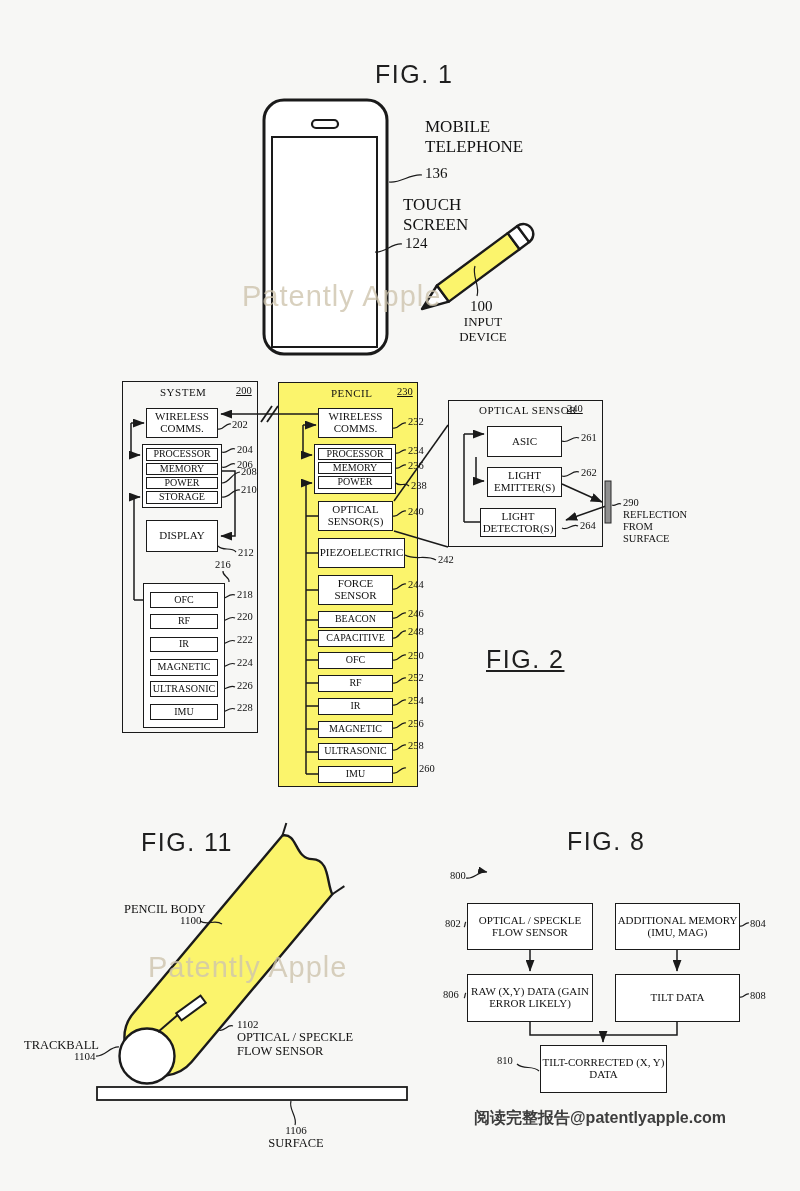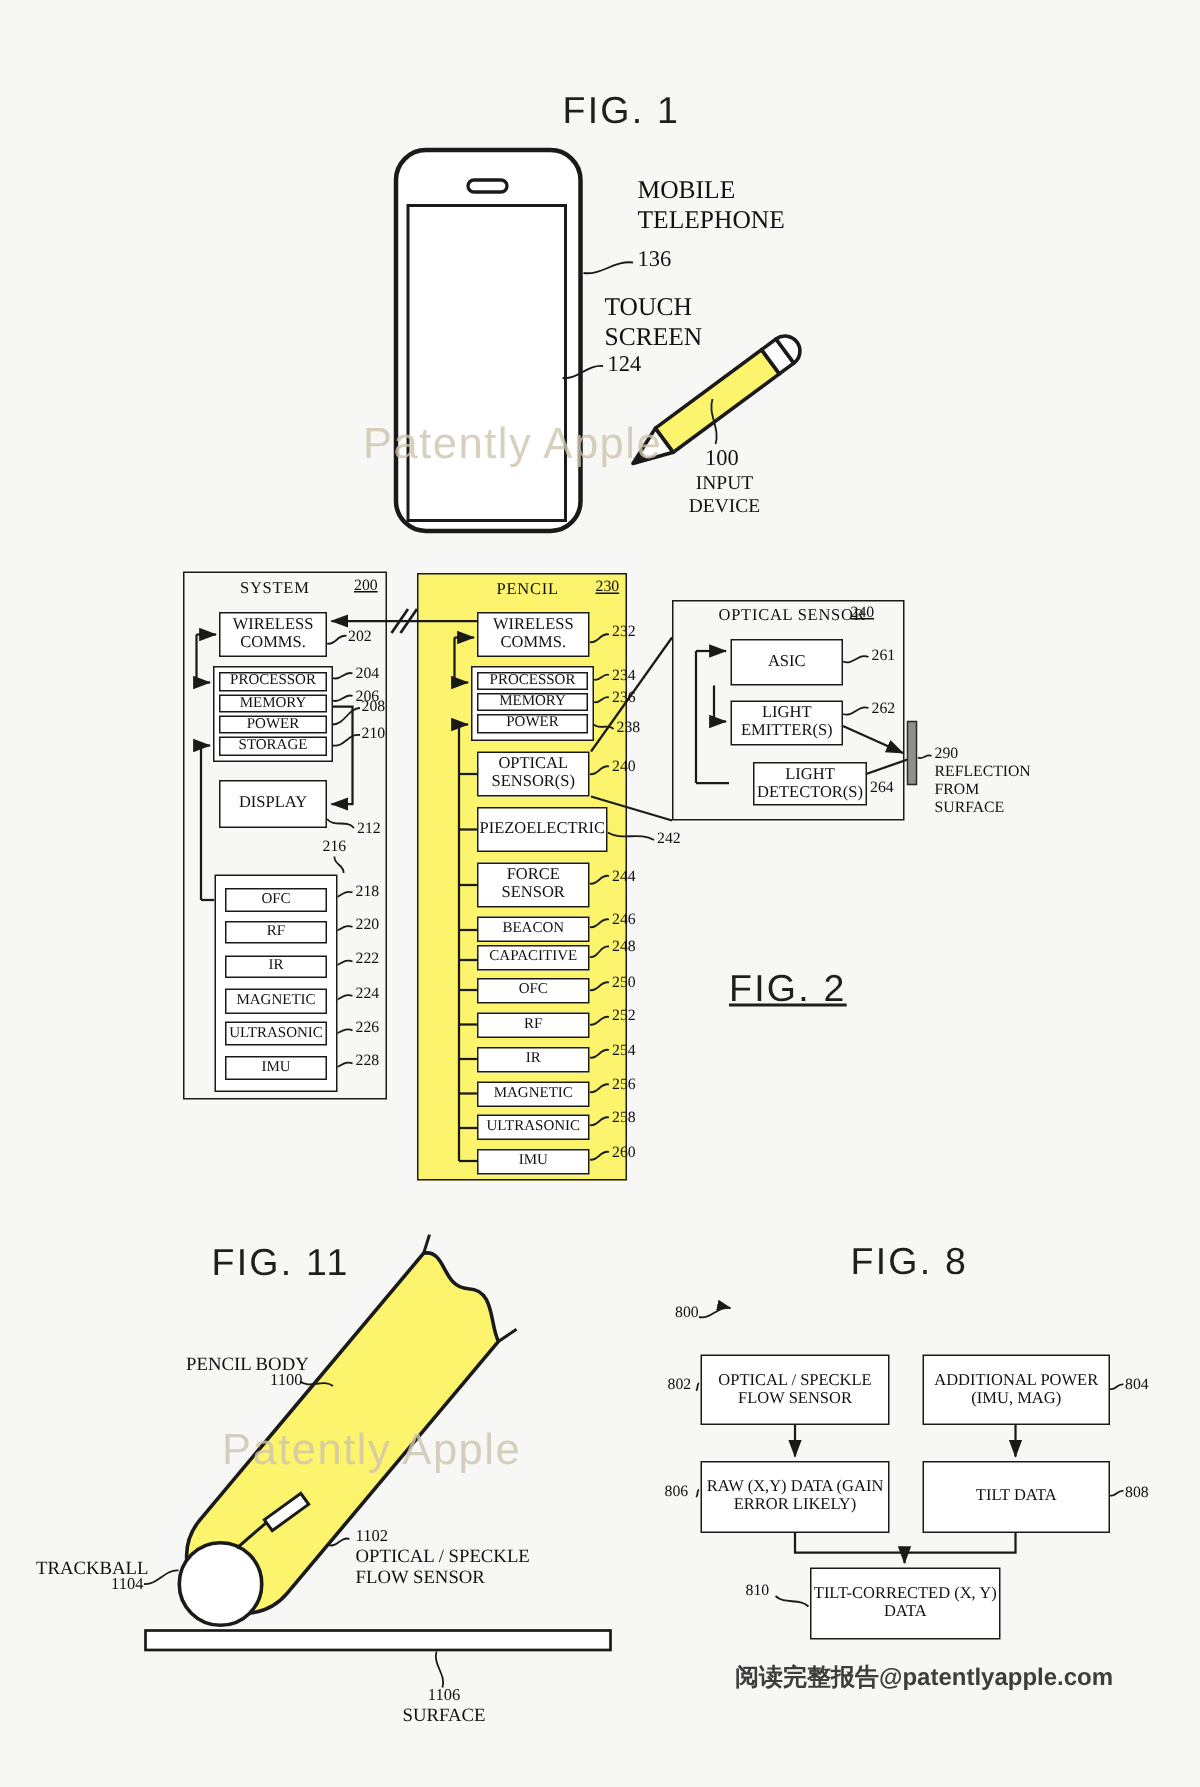--- a/index.html
+++ b/index.html
@@ -18,21 +18,21 @@
   .ref{position:absolute;z-index:4;font-size:10.5px;white-space:nowrap;}
   .ref.u{text-decoration:underline;}
   .ref-lg{position:absolute;z-index:4;font-size:15px;white-space:nowrap;}
   .dtitle{position:absolute;z-index:4;font-size:11px;letter-spacing:.5px;white-space:nowrap;}
   .figtitle{position:absolute;z-index:4;font-family:"Liberation Sans",sans-serif;
             font-size:25px;letter-spacing:1.5px;color:#1f1f1f;white-space:nowrap;}
   .biglabel{position:absolute;z-index:4;font-size:17px;line-height:1.18;}
   .lbl{position:absolute;z-index:4;font-size:12.5px;line-height:1.15;}
   .watermark{position:absolute;z-index:5;font-family:"Liberation Sans",sans-serif;
              font-size:29px;letter-spacing:1px;color:#cfc5ae;opacity:.8;white-space:nowrap;}
-  #footer-note{position:absolute;left:490px;top:1108px;z-index:4;
+  #footer-note{position:absolute;left:474px;top:1108px;z-index:4;
                font-family:"Liberation Sans",sans-serif;font-size:16px;font-weight:600;color:#3d3d3d;text-align:center;}
   .center{text-align:center;}
 </style>
 </head>
 <body>
 
 <div id="stage">
 
 
   <svg id="diagram-svg" width="800" height="1191" viewBox="0 0 800 1191">
@@ -238,28 +238,28 @@
   <div class="ref" style="left:408px;top:506px;">240</div>
   <div class="ref" style="left:438px;top:554px;">242</div>
   <div class="ref" style="left:408px;top:579px;">244</div>
   <div class="ref" style="left:408px;top:608px;">246</div>
   <div class="ref" style="left:408px;top:626px;">248</div>
   <div class="ref" style="left:408px;top:650px;">250</div>
   <div class="ref" style="left:408px;top:672px;">252</div>
   <div class="ref" style="left:408px;top:695px;">254</div>
   <div class="ref" style="left:408px;top:718px;">256</div>
   <div class="ref" style="left:408px;top:740px;">258</div>
-  <div class="ref" style="left:408px;top:763px;text-align:center;">260</div>
+  <div class="ref" style="left:419px;top:763px;text-align:center;">260</div>
 
   <div class="container" style="left:448px;top:400px;width:155px;height:147px;"></div>
   <div class="dtitle" style="left:479px;top:404px;">OPTICAL SENSOR</div>
   <div class="ref u" style="left:567px;top:403px;">240</div>
   <div class="bx" style="left:487px;top:426px;width:75px;height:31px;">ASIC</div>
   <div class="bx" style="left:487px;top:467px;width:75px;height:30px;">LIGHT EMITTER(S)</div>
-  <div class="bx" style="left:502px;top:508px;width:76px;height:29px;">LIGHT DETECTOR(S)</div>
+  <div class="bx" style="left:480px;top:508px;width:76px;height:29px;">LIGHT DETECTOR(S)</div>
   <div class="ref" style="left:581px;top:432px;">261</div>
   <div class="ref" style="left:581px;top:467px;">262</div>
   <div class="ref" style="left:580px;top:520px;">264</div>
   <div class="ref" style="left:623px;top:497px;">290</div>
   <div class="lbl" style="left:623px;top:509px;width:72px;font-size:10.5px;">REFLECTION FROM SURFACE</div>
 
   <div class="figtitle" style="left:486px;top:645px;text-decoration:underline;">FIG. 2</div>
 
   <div class="figtitle" style="left:141px;top:828px;">FIG. 11</div>
   <div class="watermark" style="left:148px;top:951px;">Patently Apple</div>
@@ -268,21 +268,21 @@
   <div class="lbl" style="left:24px;top:1038px;">TRACKBALL</div>
   <div class="ref" style="left:74px;top:1050px;font-size:11px;">1104</div>
   <div class="ref" style="left:237px;top:1018px;font-size:11px;">1102</div>
   <div class="lbl" style="left:237px;top:1030px;width:122px;">OPTICAL / SPECKLE FLOW SENSOR</div>
   <div class="ref center" style="left:256px;top:1124px;width:80px;font-size:11px;">1106</div>
   <div class="lbl center" style="left:256px;top:1136px;width:80px;">SURFACE</div>
 
   <div class="figtitle" style="left:567px;top:827px;">FIG. 8</div>
   <div class="ref" style="left:450px;top:870px;">800</div>
   <div class="bx" style="left:467px;top:903px;width:126px;height:47px;">OPTICAL / SPECKLE FLOW SENSOR</div>
-  <div class="bx" style="left:615px;top:903px;width:125px;height:47px;">ADDITIONAL POWER (IMU, MAG)</div>
+  <div class="bx" style="left:615px;top:903px;width:125px;height:47px;">ADDITIONAL MEMORY (IMU, MAG)</div>
   <div class="bx" style="left:467px;top:974px;width:126px;height:48px;">RAW (X,Y) DATA (GAIN ERROR LIKELY)</div>
   <div class="bx" style="left:615px;top:974px;width:125px;height:48px;">TILT DATA</div>
   <div class="bx" style="left:540px;top:1045px;width:127px;height:48px;">TILT-CORRECTED (X, Y) DATA</div>
   <div class="ref" style="left:445px;top:918px;">802</div>
   <div class="ref" style="left:750px;top:918px;">804</div>
   <div class="ref" style="left:443px;top:989px;">806</div>
   <div class="ref" style="left:750px;top:990px;">808</div>
   <div class="ref" style="left:497px;top:1055px;">810</div>
 
   <div id="footer-note">阅读完整报告@patentlyapple.com</div>

